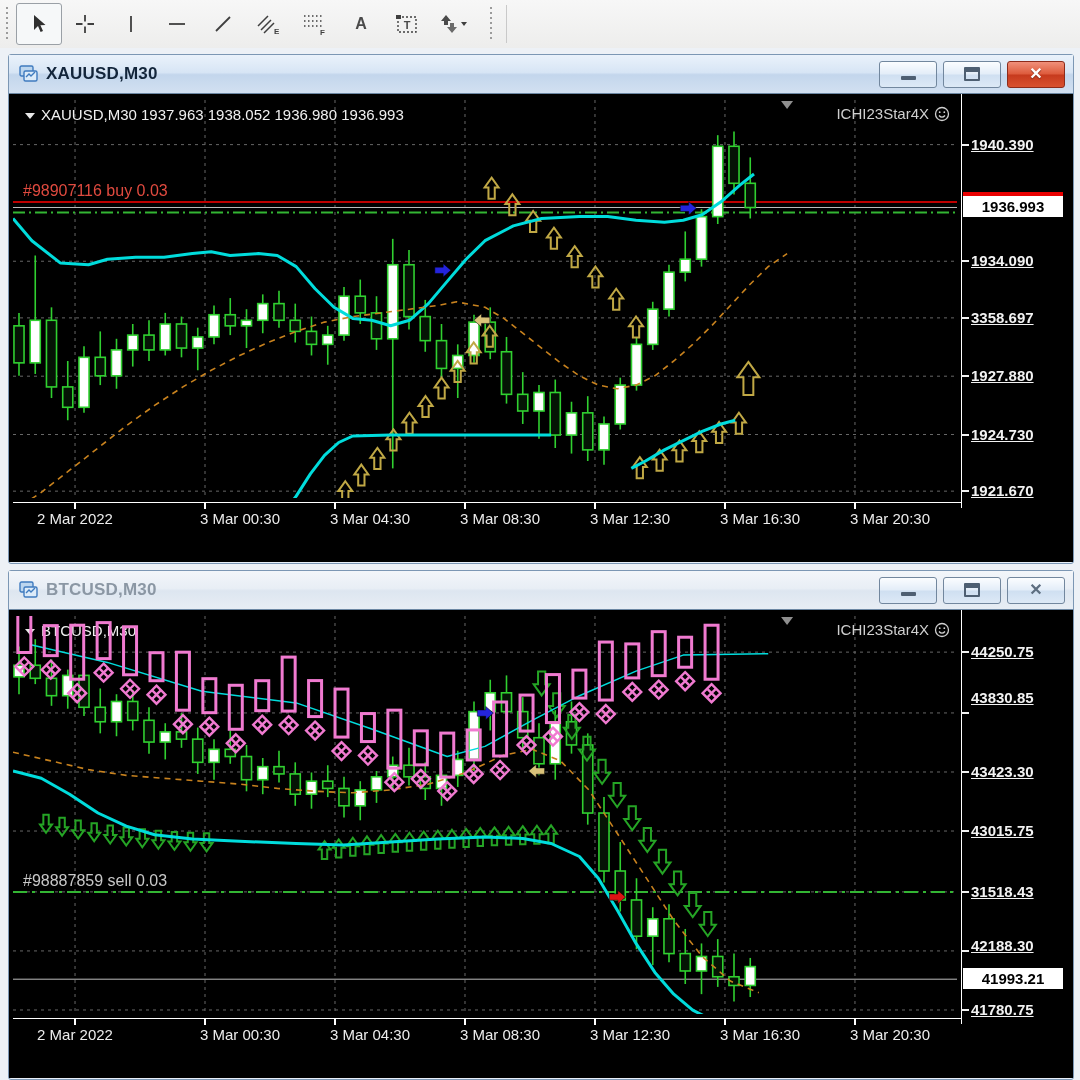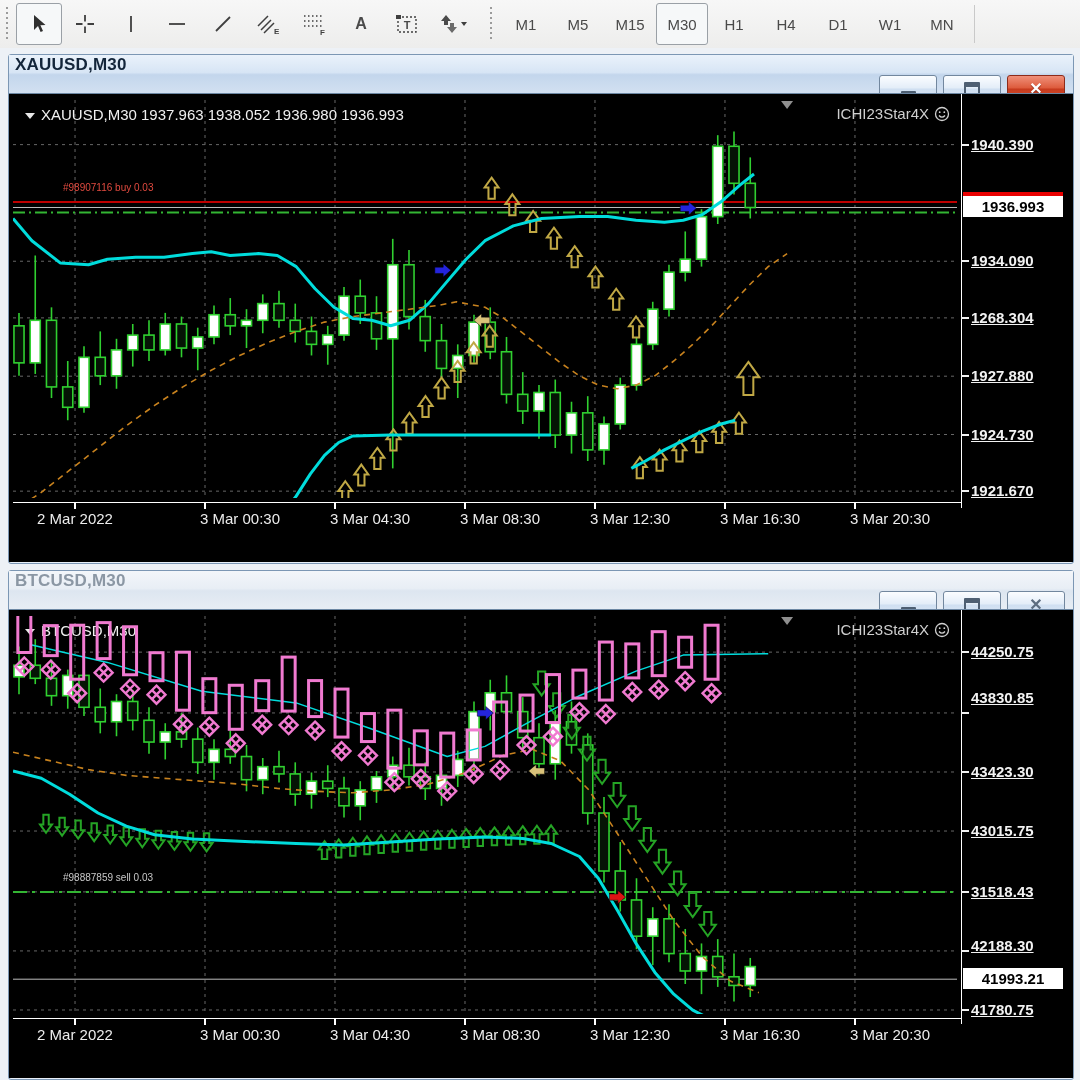--- a/index.html
+++ b/index.html
@@ -18,22 +18,22 @@
   .tbtn svg{display:block;}
   .tfbtn{width:50px;height:40px;display:flex;align-items:center;justify-content:center;
     font-size:15px;color:#4a4a4a;border:1px solid transparent;border-radius:3px;}
   .tfbtn.sel{background:#f6f8f9;border:1px solid #9aa0a6;}
   .tb-sep{width:1px;height:38px;background:#c9c9c9;margin-left:6px;}
   
   .mdi{position:absolute;top:48px;left:0;right:0;bottom:0;background:#edf1f6;}
   .win{position:absolute;left:8px;width:1064px;height:508px;
     border:1px solid #7c97b4;border-radius:3px;background:#cfe0f2;
     box-shadow:0 0 0 1px #e8f0f9 inset;}
-  .titlebar{height:38px;display:flex;padding:0 6px;
-    background:linear-gradient(#eaf2fb,#d7e5f5 46%,#c3d6ec 52%,#d2e0f1);flex-direction:column;}
+  .titlebar{height:38px;display:flex;align-items:center;padding:0 6px;
+    background:linear-gradient(#eaf2fb,#d7e5f5 46%,#c3d6ec 52%,#d2e0f1);}
   .win.inactive .titlebar{background:linear-gradient(#f3f6fa,#e8eef5 46%,#dde6f0 52%,#e7edf4);}
   .title-icon{width:20px;height:18px;margin:0 7px 0 4px;}
   .title-text{font-size:17px;font-weight:bold;color:#13253a;letter-spacing:.2px;}
   .win.inactive .title-text{color:#8b97a4;}
   .winbtns{margin-left:auto;display:flex;gap:6px;padding-right:2px;}
   .wbtn{width:56px;height:25px;border:1px solid #72879e;border-radius:3px;
     background:linear-gradient(#fbfdff,#e3edf8 48%,#cfdff1 52%,#dde9f6);
     display:flex;align-items:center;justify-content:center;position:relative;}
   .wbtn.close-active{background:linear-gradient(#f0907a,#dd5b3c 48%,#c63a1d 52%,#d8512f);
     border-color:#8d2b1a;}
@@ -49,21 +49,21 @@
   .sep-v{position:absolute;left:952px;top:0;width:1px;height:414px;background:#fff;}
   .sep-h{position:absolute;left:4px;top:408px;width:948px;height:1px;background:#fff;}
   .axis-label{position:absolute;left:962px;font-size:15px;font-weight:bold;color:#f2f2f2;white-space:nowrap;text-decoration:underline;}
   .axis-tickmark{position:absolute;left:952px;width:8px;height:2px;background:#f2f2f2;}
   .time-label{position:absolute;top:416px;font-size:15px;color:#ececec;white-space:nowrap;}
   .time-tick{position:absolute;top:409px;width:2px;height:6px;background:#fff;}
   .price-box{position:absolute;left:954px;width:100px;height:21px;line-height:21px;
     text-align:center;font-size:15px;font-weight:bold;}
   .price-box.bid{background:#fff;color:#000;z-index:5;}
   .price-box.ask{background:#e90000;color:#fff;z-index:4;}
-  .order-label{position:absolute;font-size:10px;white-space:nowrap;z-index:3;margin-left:40px;}
+  .order-label{position:absolute;font-size:16px;white-space:nowrap;z-index:3;}
 </style>
 </head>
 <body>
 
 <div class="toolbar">
   <div class="grip"></div>
   <div id="tool-icons" style="display:flex;align-items:center;">
       <div class="tbtn sel">
         <svg width="22" height="22" viewBox="0 0 22 22">
           <path d="M6 2 L6 17 L10 13 L12.6 19 L15 18 L12.4 12.2 L17.5 12 Z" fill="#2f2f2f"></path>
@@ -115,31 +115,20 @@
       </div>
       <div class="tbtn">
         <svg width="30" height="22" viewBox="0 0 30 22">
           <path d="M8 2 L13 8 H10 V12 H6 V8 H3 Z" fill="#4a4a4a"></path>
           <path d="M14 20 L9 14 H12 V10 H16 V14 H19 Z" fill="#6a6a6a"></path>
           <path d="M23 9 L29 9 L26 13 Z" fill="#3f3f3f"></path>
         </svg>
       </div>
     </div>
   <div class="grip" style="margin-left:10px;"></div>
-  <div id="tf-buttons" style="display:flex;align-items:center;">
-      <div class="tfbtn">M1</div>
-      <div class="tfbtn">M5</div>
-      <div class="tfbtn">M15</div>
-      <div class="tfbtn sel">M30</div>
-      <div class="tfbtn">H1</div>
-      <div class="tfbtn">H4</div>
-      <div class="tfbtn">D1</div>
-      <div class="tfbtn">W1</div>
-      <div class="tfbtn">MN</div>
-    </div>
   <div class="tb-sep"></div>
 </div>
 
 <div class="mdi">
 
   <div class="win" id="win0" style="top:6px;">
     <div class="titlebar">
       <svg class="title-icon" viewBox="0 0 20 18">
         <rect x="1" y="1" width="13" height="10" rx="1.5" fill="#bcd6ef" stroke="#3f7bbf" stroke-width="1.4"></rect>
         <rect x="5" y="6" width="13" height="10" rx="1.5" fill="#dcebf9" stroke="#3f7bbf" stroke-width="1.4"></rect>
@@ -327,21 +316,21 @@
             <text x="28" y="20" font-size="15" fill="#f0f0f0" font-family="Liberation Sans,sans-serif">XAUUSD,M30  1937.963 1938.052 1936.980 1936.993</text>
           </g>
         </svg>
         <div class="sep-v"></div>
         <div class="sep-h"></div>
         <div class="axis-tickmark" style="top:49.61302325581126px"></div>
         <div class="axis-label" style="top:41.61302325581126px">1940.390</div>
         <div class="axis-tickmark" style="top:166.23627906976813px"></div>
         <div class="axis-label" style="top:158.23627906976813px">1934.090</div>
         <div class="axis-tickmark" style="top:222.88186046511595px"></div>
-        <div class="axis-label" style="top:214.88186046511595px">1268.304</div>
+        <div class="axis-label" style="top:214.88186046511595px">3358.697</div>
         <div class="axis-tickmark" style="top:281.19348837209014px"></div>
         <div class="axis-label" style="top:273.19348837209014px">1927.880</div>
         <div class="axis-tickmark" style="top:339.5051162790686px"></div>
         <div class="axis-label" style="top:331.5051162790686px">1924.730</div>
         <div class="axis-tickmark" style="top:396.1506976744164px"></div>
         <div class="axis-label" style="top:388.1506976744164px">1921.670</div>
         <div class="price-box ask" style="top:97.94353488372208px">1937.293</div>
         <div class="price-box bid" style="top:102.49702325581424px">1936.993</div>
         <div class="time-tick" style="left:65.0208px"></div>
         <div class="time-label" style="left:66.0208px;transform:translateX(-50%);">2 Mar 2022</div>

